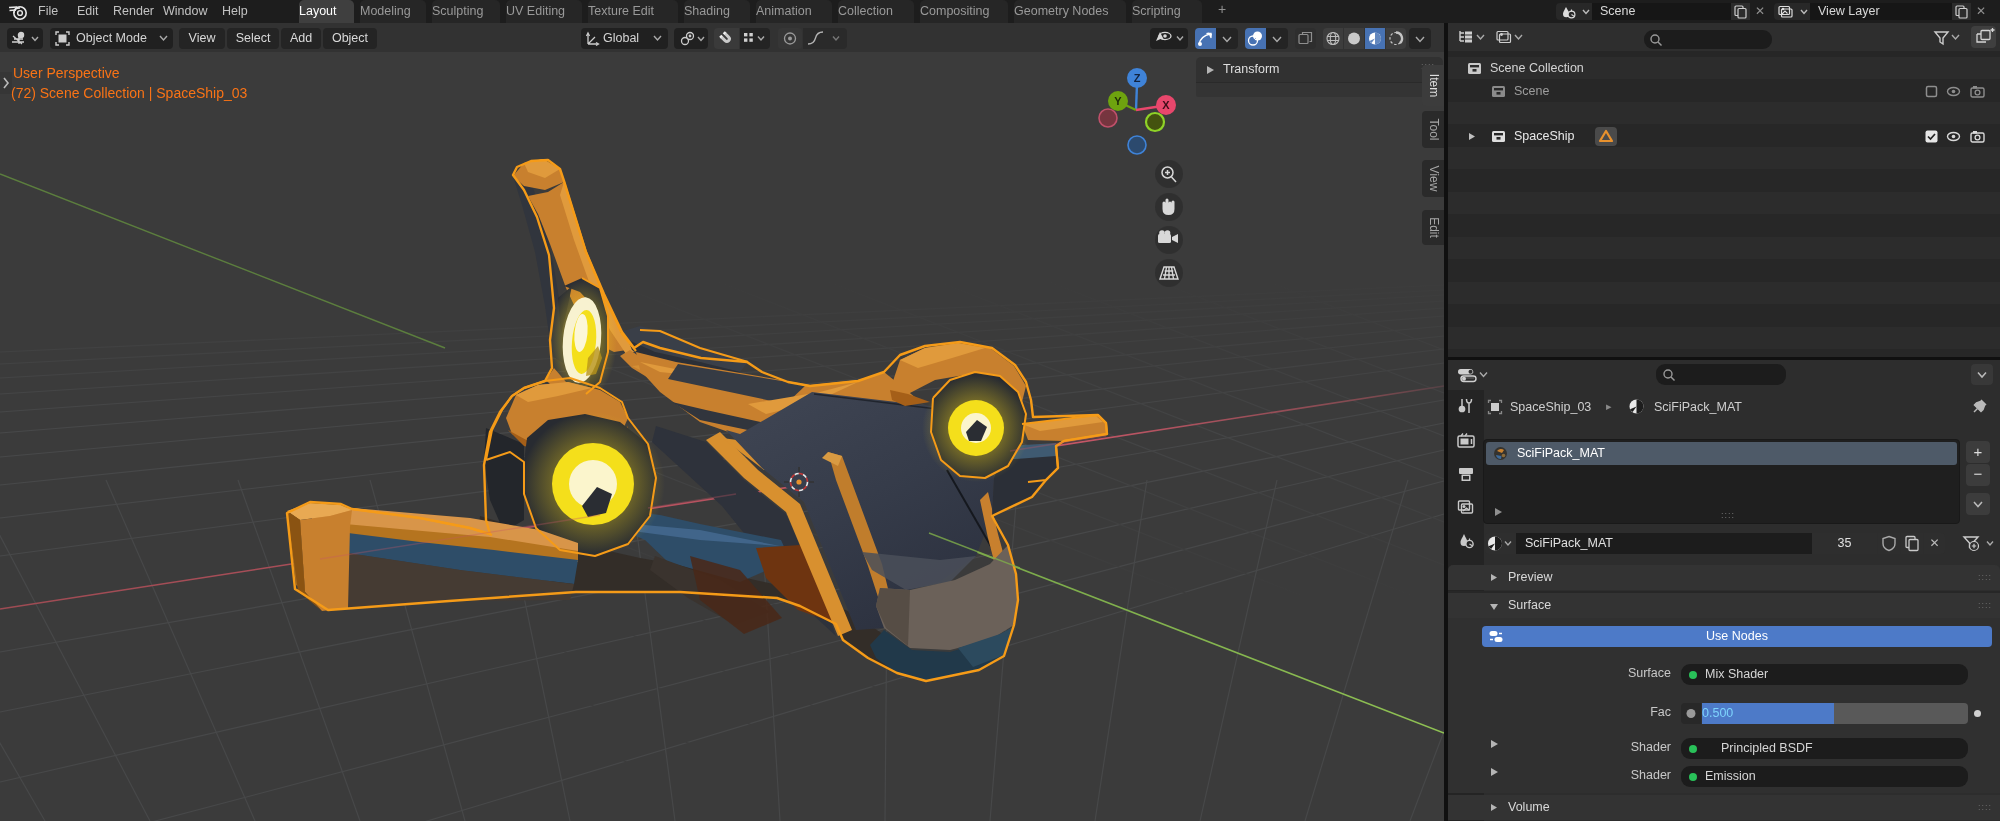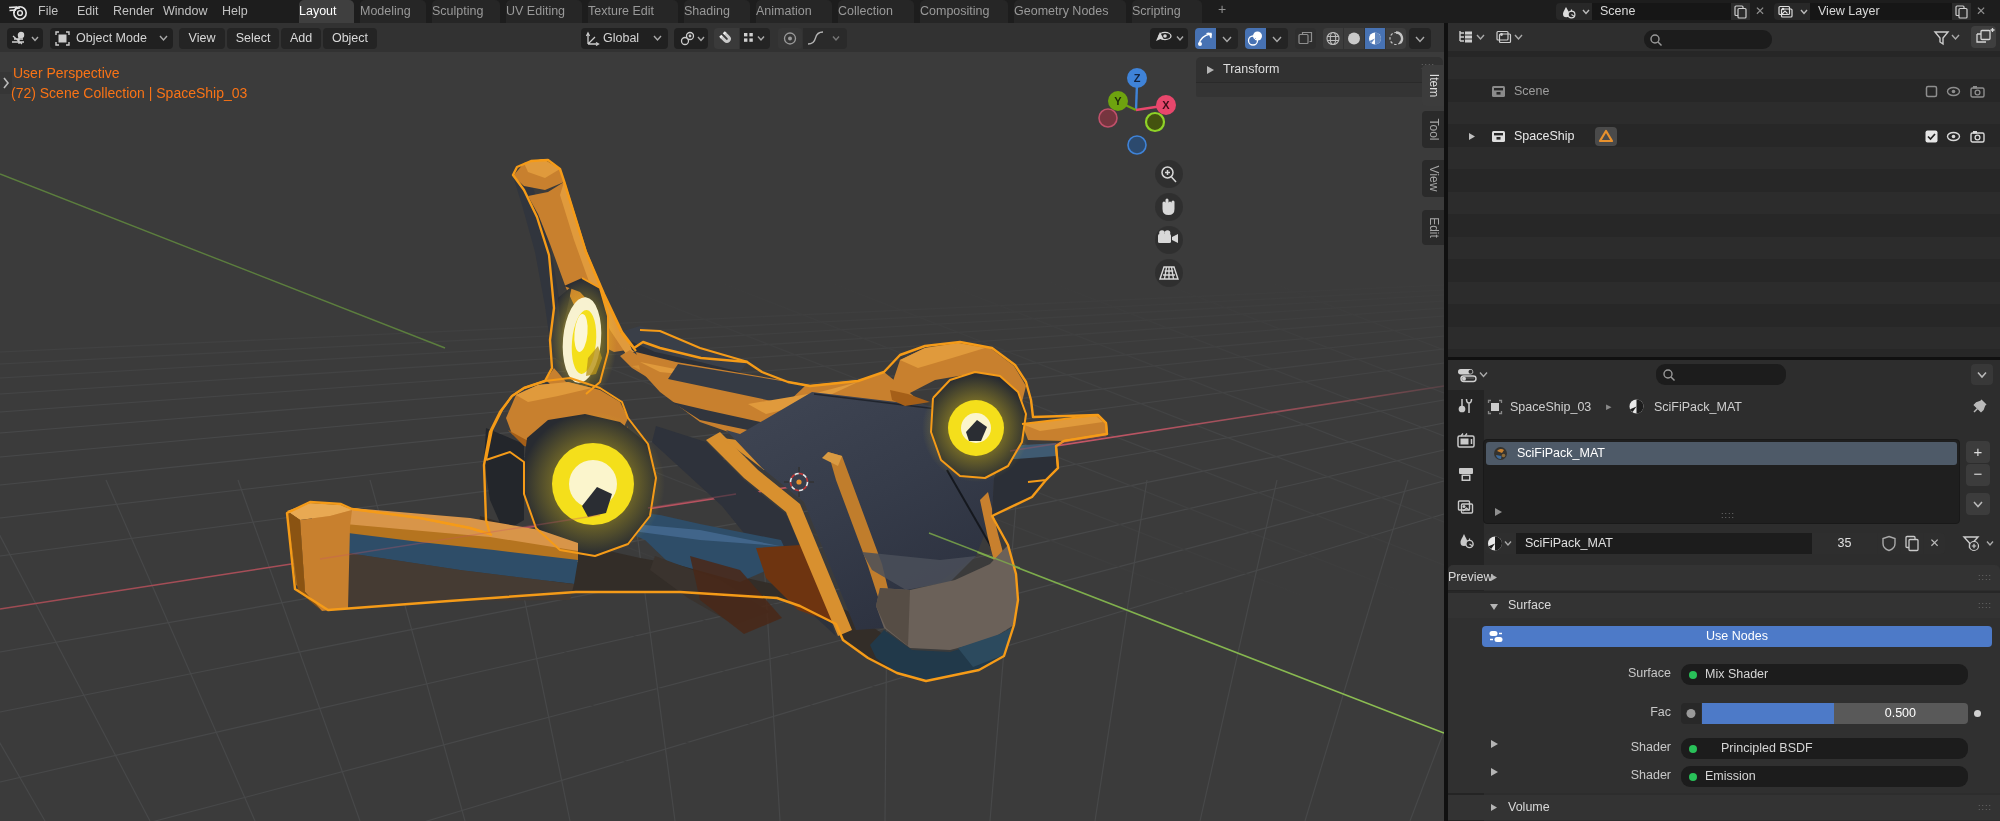--- a/index.html
+++ b/index.html
@@ -564,20 +564,28 @@
             <g fill="none" stroke="#d5d5d5" stroke-width="1.3">
               <path d="M6 8 h4 M6 8 v8 h9"></path>
               <rect x="10" y="4.5" width="9" height="9" rx="1"></rect>
             </g>
             <path d="M19.5 4 h4 M21.5 2 v4" stroke="#d5d5d5" stroke-width="1.3"></path>
           </svg>
 </div>
 </div>
 <div class="abs" style="left:0;top:34px;width:552px;height:300px;background:repeating-linear-gradient(#2c2c2c 0px,#2c2c2c 22.5px,#272727 22.5px,#272727 45px)"></div>
 
+<div class="orow" style="top:34px;color:#d4d4d4">
+<svg class="abs" style="left:18px;top:3px" width="17" height="17" viewBox="0 0 17 17">
+          <rect x="2" y="3" width="13" height="11" rx="1.5" fill="#c9c9c9"></rect>
+          <rect x="4" y="5" width="9" height="2.4" fill="#2c2c2c"></rect>
+          <rect x="6.5" y="9" width="4" height="2.6" fill="#2c2c2c"></rect>
+        </svg>
+<span style="margin-left:42px">Scene Collection</span>
+</div>
 <div class="orow" style="top:57px">
 <svg class="abs" style="left:42px;top:3px" width="17" height="17" viewBox="0 0 17 17" opacity="0.62">
           <rect x="2" y="3" width="13" height="11" rx="1.5" fill="#c9c9c9"></rect>
           <rect x="4" y="5" width="9" height="2.4" fill="#272727"></rect>
           <rect x="6.5" y="9" width="4" height="2.6" fill="#272727"></rect>
         </svg>
 <span style="margin-left:66px">Scene</span>
 <svg class="abs" style="right:62px;top:5px" width="13" height="13" viewBox="0 0 13 13">
           <rect x="1.5" y="1.5" width="10" height="10" rx="1.5" fill="none" stroke="#8e8e8e" stroke-width="1.5"></rect>
         </svg>
@@ -801,21 +809,21 @@
         <path d="M4 4 h14 l-5.5 6 v6.5 l-3-2.2 V10z" fill="none" stroke="#ccc" stroke-width="1.4"></path>
         <circle cx="14" cy="13" r="4.5" fill="#2d2d2d" stroke="#ccc" stroke-width="1.2"></circle>
         <path d="M14 10.8 v4.4 M11.8 13 h4.4" stroke="#ccc" stroke-width="1.2"></path>
         <path d="M27 8.5 l3 3.5 3-3.5" fill="none" stroke="#aaa" stroke-width="1.4"></path>
       </svg>
 
 <div class="panelhead" style="top:205px;border-radius:5px 5px 0 0">
 <svg class="abs" style="left:42px;top:8px" width="9" height="9" viewBox="0 0 9 9">
           <path d="M1 1 l6 3.5 -6 3.5z" fill="#b5b5b5"></path>
         </svg>
-<span style="">Preview</span>
+<span style="margin-left:60px">Preview</span>
 <span class="grip" style="top:0">::::</span>
 </div>
 <div class="abs" style="left:0;top:231px;width:552px;height:2px;background:#272727"></div>
 
 <div class="panelhead" style="top:233px">
 <svg class="abs" style="left:41px;top:10px" width="10" height="9" viewBox="0 0 10 9">
           <path d="M1 1 l8 0 -4 6z" fill="#b5b5b5"></path>
         </svg>
 <span style="margin-left:60px">Surface</span>
 <span class="grip" style="top:0">::::</span>
@@ -834,21 +842,21 @@
 <span style="margin-left:24px">Mix Shader</span>
 </div>
 <div class="abs" style="left:0px;top:87px;width:223px;text-align:right;color:#c8c8c8;font-size:12.5px">Fac</div>
 <div class="abs" style="left:233px;top:85px;width:20px;height:21px;background:#282828;border-radius:4px 0 0 4px">
 <svg width="20" height="21" viewBox="0 0 20 21">
             <circle cx="10" cy="10.5" r="4.5" fill="#9a9a9a"></circle>
           </svg>
 </div>
 <div class="abs" style="left:254px;top:85px;width:266px;height:21px;background:#595959;border-radius:0 4px 4px 0;overflow:hidden">
 <div class="abs" style="left:0;top:0;width:132px;height:21px;background:#4d7ac8"></div>
-<div class="abs" style="left:0;top:0;width:214px;text-align:right;color:#ffffff;font-size:12.5px;line-height:21px">0.500</div>
+<div class="abs" style="left:0;top:0;width:214px;text-align:left;color:#7dd3fc;font-size:12.5px;line-height:21px">0.500</div>
 </div>
 <span class="abs" style="left:526px;top:92px;width:7px;height:7px;border-radius:50%;background:#d0d0d0"></span>
 <svg class="abs" style="left:42px;top:121px" width="10" height="10" viewBox="0 0 10 10">
           <path d="M1 1 l7 4 -7 4z" fill="#b5b5b5"></path>
         </svg>
 <div class="abs" style="left:0px;top:122px;width:223px;text-align:right;color:#c8c8c8;font-size:12.5px">Shader</div>
 <div class="field" style="left:233px;top:120px;width:287px;height:21px;line-height:21px">
 <span class="abs" style="left:8px;top:7px;width:8px;height:8px;border-radius:50%;background:#29c159"></span>
 <span style="margin-left:40px">Principled BSDF</span>
 </div>

